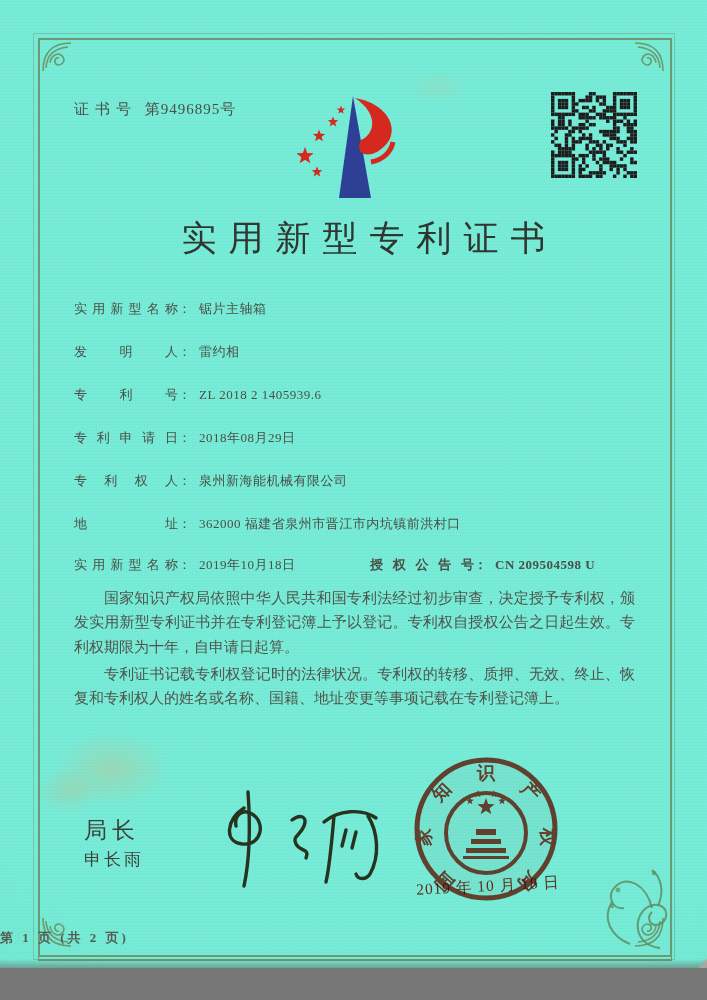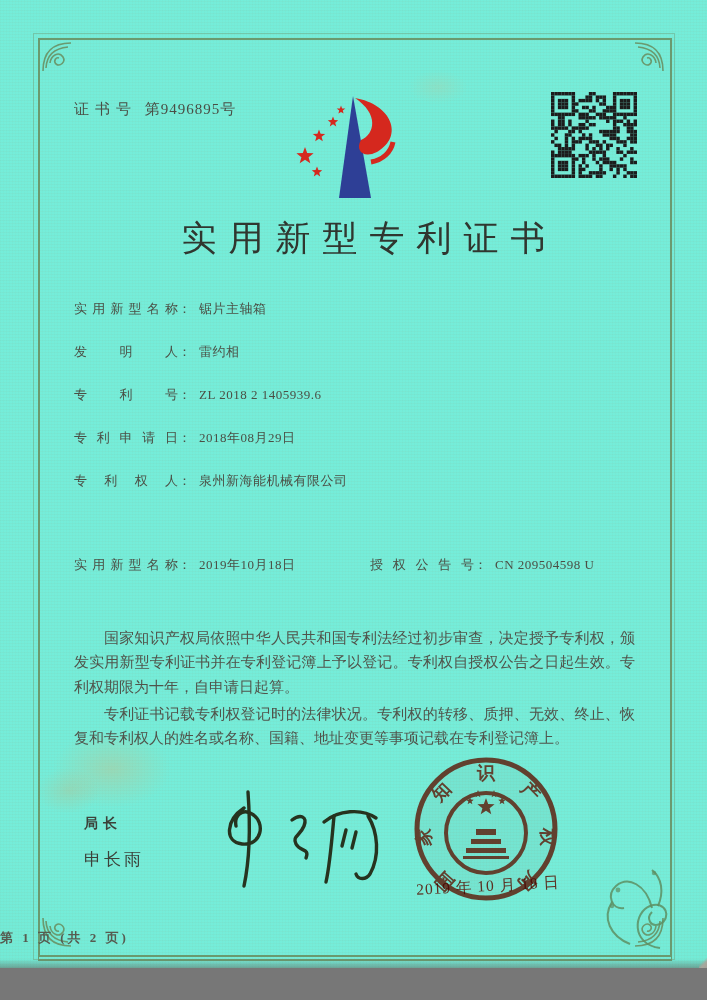--- a/index.html
+++ b/index.html
@@ -58,29 +58,29 @@
   .qr { position:absolute; left:551px; top:92px; width:86px; height:86px; }
 
   .title { position:absolute; left:0; top:215px; width:100%; text-align:center;
            font-size:35px; font-weight:normal; letter-spacing:12px; color:#30362f; }
 
   
   .field-row { position:absolute; left:74px; width:566px; font-size:13px; color:#4b4f45; white-space:nowrap; }
   .flabel { display:inline-block; width:104px; text-align:justify; text-align-last:justify; }
   .fcolon { display:inline-block; margin-right:8px; }
   .fvalue { letter-spacing:.5px; }
-  .grant-right { position:absolute; left:296px; top:0; }
+  .grant-right { position:absolute; left:296px; top:0;font-weight:bold; }
 
   
   .paras { position:absolute; left:74px; top:586px; width:561px; font-size:15px;
-           line-height:1.62; color:#50544b; text-align:justify;margin-top:40px; }
+           line-height:1.62; color:#50544b; text-align:justify; }
   .paras p { margin:0 0 3px 0; text-indent:2em; }
 
   
-  .sig-title { position:absolute; left:84px; top:815px; font-size:14px; letter-spacing:5px; color:#3c423a;font-weight:bold; }
+  .sig-title { position:absolute; left:84px; top:815px; font-size:23px; letter-spacing:5px; color:#3c423a; }
   .sig-name  { position:absolute; left:84px; top:848px; font-size:17px; letter-spacing:3px; color:#3c423a; }
   .signature { position:absolute; left:196px; top:786px; width:188px; height:108px; }
   .signature path { stroke:#26331f; stroke-width:3.4; fill:none; stroke-linecap:round; }
 
   
   .seal { position:absolute; left:412px; top:755px; width:148px; height:148px; opacity:.94;
           mix-blend-mode:multiply; }
   .seal-ring { stroke:#cf3a2a; stroke-width:5; fill:rgba(225,90,70,.05); }
   .seal-char { font-size:18px; font-weight:bold; fill:#cf3a2a; text-anchor:middle;
                font-family:"Liberation Serif", serif; }
@@ -497,20 +497,23 @@
   </div>
   <div class="field-row" style="top:386px">
     <span class="flabel">专利号</span><span class="fcolon">：</span><span class="fvalue">ZL 2018 2 1405939.6</span>
   </div>
   <div class="field-row" style="top:429px">
     <span class="flabel">专利申请日</span><span class="fcolon">：</span><span class="fvalue">2018年08月29日</span>
   </div>
   <div class="field-row" style="top:472px">
     <span class="flabel">专利权人</span><span class="fcolon">：</span><span class="fvalue">泉州新海能机械有限公司</span>
   </div>
+  <div class="field-row" style="top:515px">
+    <span class="flabel">地址</span><span class="fcolon">：</span><span class="fvalue">362000 福建省泉州市晋江市内坑镇前洪村口</span>
+  </div>
   <div class="field-row" style="top:556px">
     <span>
       <span class="flabel">实用新型名称</span><span class="fcolon">：</span><span class="fvalue">2019年10月18日</span>
     </span>
     <span class="grant-right">
       <span class="flabel">授权公告号</span><span class="fcolon">：</span><span class="fvalue">CN 209504598 U</span>
     </span>
   </div>
 
   <div class="paras">

